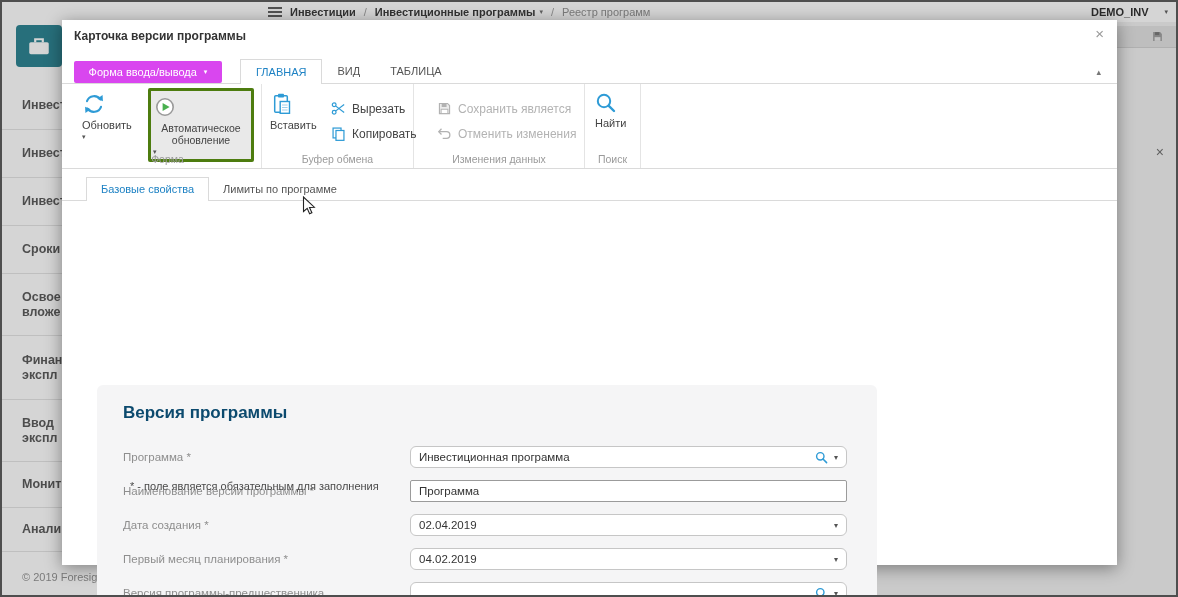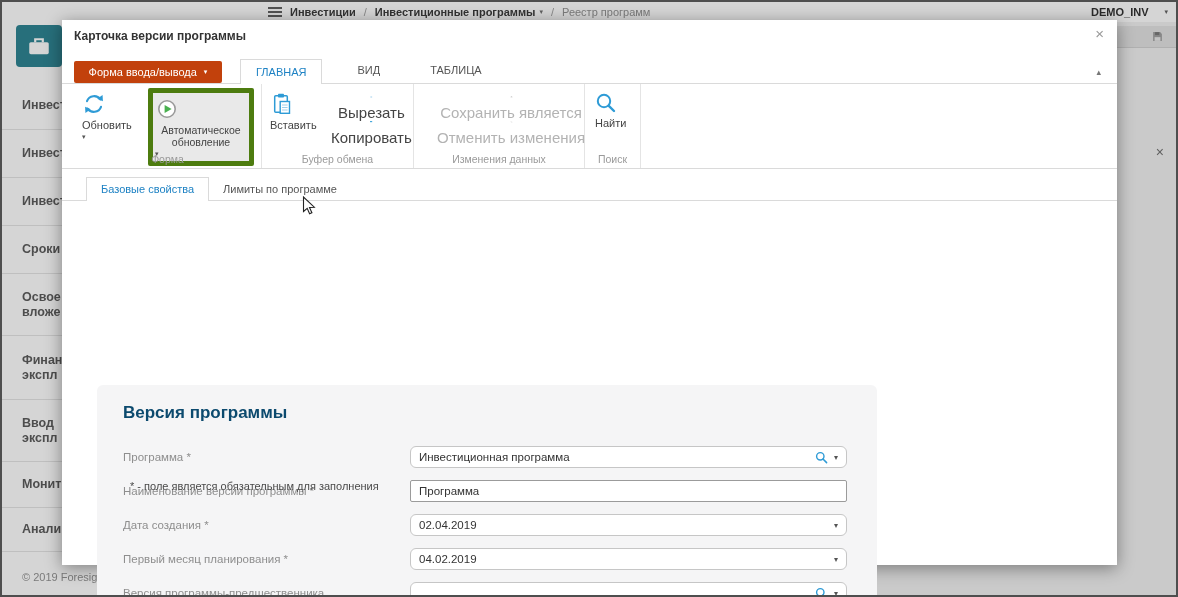--- a/index.html
+++ b/index.html
@@ -36,45 +36,45 @@
   .sthumb { position:absolute; left:8px; right:4px; top:0; bottom:0; background:#fdfdfd; border:1px solid #b9b9b9; }
 
   .overlay { position:absolute; left:2px; top:2px; right:2px; bottom:2px; background:rgba(75,75,75,0.23); z-index:5; }
 
   
   .modal { position:absolute; left:62px; top:20px; width:1055px; height:545px; background:#fff; box-shadow:0 3px 16px rgba(0,0,0,0.4); z-index:10; }
   .m-title { position:absolute; left:12px; top:9px; font-size:12px; font-weight:bold; color:#333; }
   .m-close { position:absolute; right:13px; top:5px; font-size:15px; color:#999; cursor:pointer; }
 
   .tabrow { position:absolute; top:40px; left:0; right:0; height:24px; border-bottom:1px solid #dadada; display:flex; align-items:flex-end; padding-left:12px; }
-  .menu-btn { align-self:center; height:22px; width:148px; background:#c2410c; color:#fff; border-radius:2px; font-size:11px; display:flex; align-items:center; justify-content:center; gap:7px; cursor:pointer;text-align:center; }
+  .menu-btn { align-self:center; height:22px; width:148px; background:#d946ef; color:#fff; border-radius:2px; font-size:11px; display:flex; align-items:center; justify-content:center; gap:7px; cursor:pointer;text-align:center; }
   .menu-btn .caret-w { font-size:7px; }
-  .rtabs { display:flex; margin-left:18px; height:24px; align-items:flex-start;gap:20px; }
+  .rtabs { display:flex; margin-left:18px; height:24px; align-items:center; }
   .rtab { padding:0 15px; line-height:23px; font-size:11px; color:#555; cursor:pointer; }
   .rtab.active { background:#fff; border:1px solid #dadada; border-bottom:none; color:#1e82c4; height:25px; line-height:24px; margin-bottom:-1px; position:relative; z-index:1; }
   .collapse { position:absolute; right:16px; top:7px; font-size:9px; color:#777; cursor:pointer; }
 
   .ribbon { position:absolute; top:64px; left:0; right:0; height:85px; border-bottom:1px solid #dadada; display:flex; padding-left:12px; }
   .rgroup { position:relative; border-right:1px solid #e4e4e4; display:flex; align-items:flex-start; padding:4px 6px 16px 6px; }
   .g-form { width:188px; }
   .g-clip { width:152px; }
   .g-chg { width:171px; }
   .g-search { width:56px; }
   .glabel { position:absolute; bottom:3px; left:0; right:0; text-align:center; font-size:10.5px; color:#9a9a9a; }
   .bigbtn { display:flex; flex-direction:column; align-items:flex-start; gap:3px; padding:4px 2px; font-size:11px; color:#444; border-radius:2px; cursor:pointer; text-align:center; }
-  .bigbtn.pressed { background:#e9e9e9; border:5px solid #4d7c0f; }
+  .bigbtn.pressed { background:#e9e9e9; border:3px solid #4d7c0f; }
   .bigbtn .blabel { line-height:12px; }
   .bigbtn.pressed .blabel { font-size:10.5px; }
   .bcaret { font-size:7px; color:#555; line-height:6px; }
   .w60 { width:60px; }
   .w104 { width:106px; margin-left:8px; }
   .w50 { width:50px; }
   .w44 { width:44px; margin-left:2px; }
   .smallcol { display:flex; flex-direction:column; margin-top:8px; margin-left:8px; }
-  .smallbtn { display:flex; align-items:center; gap:6px; height:25px; padding:0 5px; font-size:15px; color:#444; cursor:pointer; white-space:nowrap;flex-direction:column; }
+  .smallbtn { display:flex; align-items:center; gap:6px; height:25px; padding:0 5px; font-size:12px; color:#444; cursor:pointer; white-space:nowrap; }
   .smallbtn.disabled { cursor:default; }
   .smallbtn.disabled .slabel { color:#b3b3b3; }
 
   .ptabs { position:absolute; top:158px; left:0; right:0; height:23px; border-bottom:1px solid #dadada; display:flex; align-items:flex-end; padding-left:24px; }
   .ptab { padding:0 14px; line-height:22px; font-size:11px; color:#555; cursor:pointer; }
   .ptab.active { background:#fff; border:1px solid #dadada; border-bottom:none; color:#1e82c4; height:24px; line-height:23px; margin-bottom:-1px; position:relative; z-index:1; }
 
   .content { position:absolute; top:181px; left:0; right:0; bottom:0; background:#fff; }
   .card { position:absolute; left:35px; top:184px; width:780px; height:266px; background:#f5f5f6; border-radius:6px; }
   .card h2 { position:absolute; left:26px; top:18px; font-size:17px; color:#0c4a6e; }

